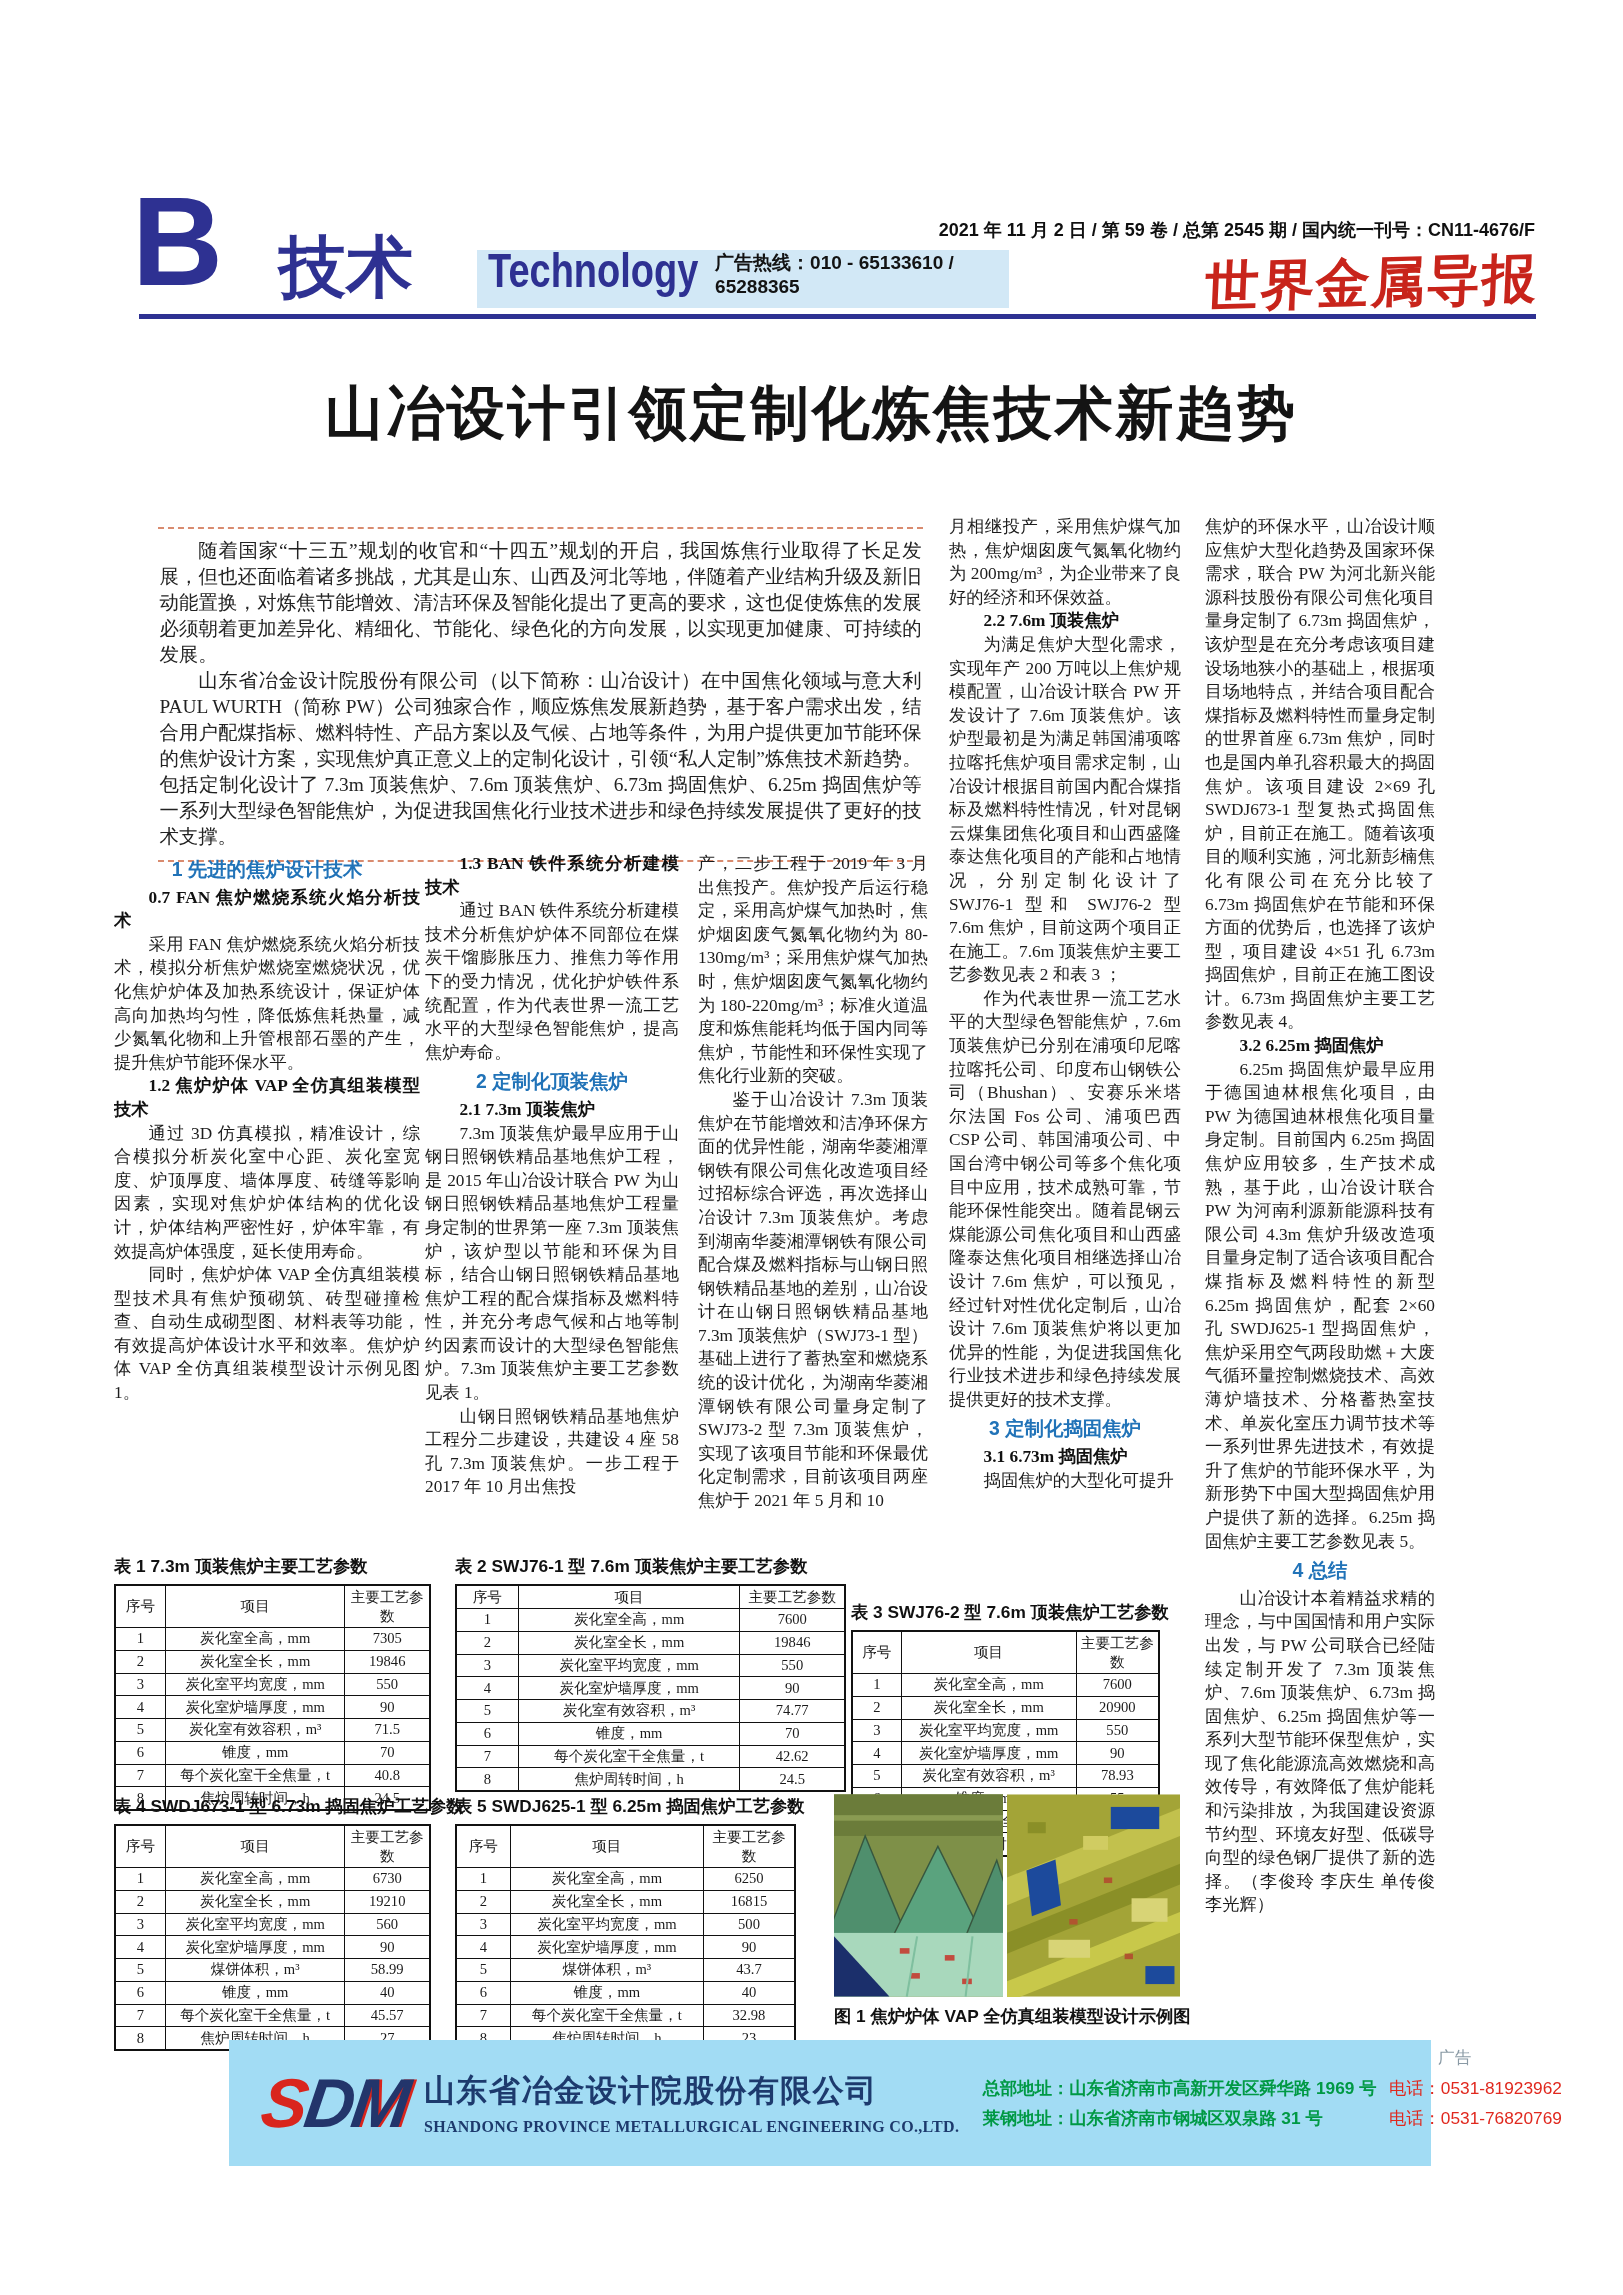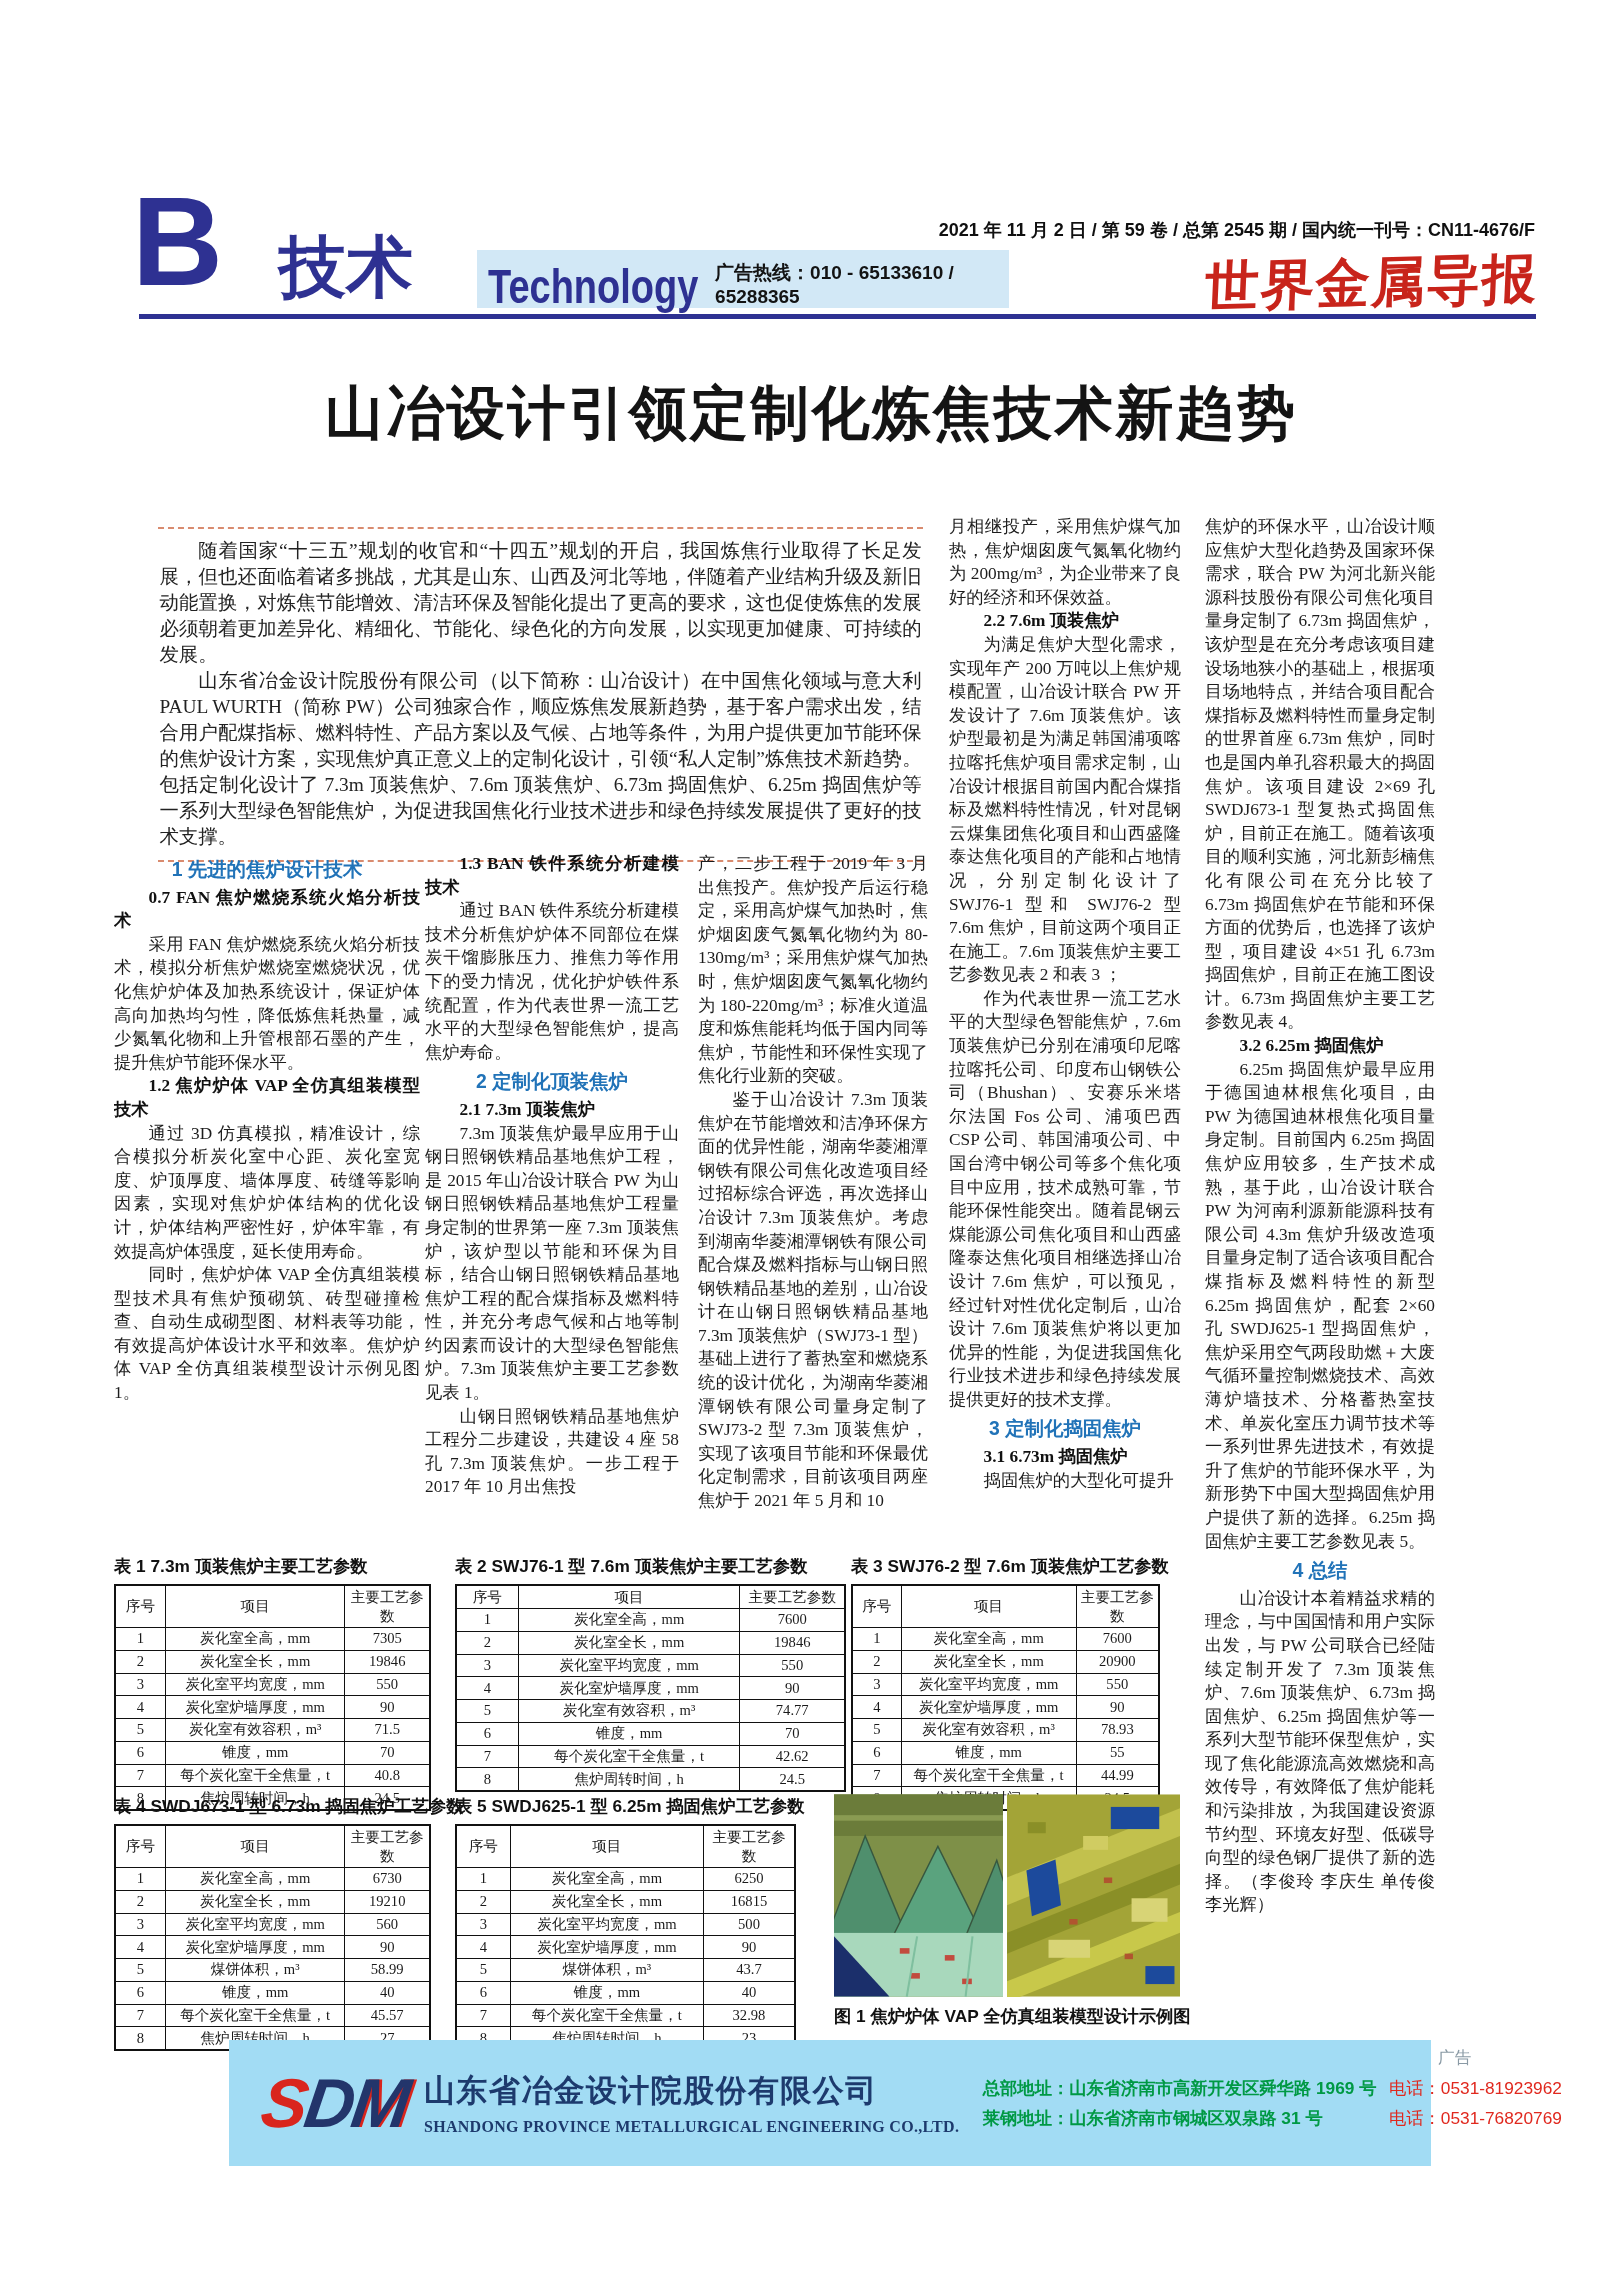--- a/index.html
+++ b/index.html
@@ -4,21 +4,21 @@
 <style>
   html,body{margin:0;padding:0;background:#e8e8e8;}
   .page{position:relative;width:1623px;height:2295px;background:#ffffff;margin:0 auto;overflow:hidden;
         font-family:"Liberation Serif","DejaVu Serif",serif;}
   .abs{position:absolute;}
   
   .b-letter{left:132px;top:179px;font-family:"Liberation Sans","DejaVu Sans",sans-serif;
             font-size:126px;font-weight:bold;color:#2e3192;line-height:1;}
   .sec-cn{left:279px;top:230px;font-family:"Liberation Sans","DejaVu Sans",sans-serif;
           font-size:67px;font-weight:bold;color:#2e3192;line-height:1.1;}
-  .tech-band{left:477px;top:250px;width:532px;height:58px;background:#d2e8f6;display:flex;align-items:flex-end;padding-left:11px;box-sizing:border-box;}
+  .tech-band{left:477px;top:250px;width:532px;height:58px;background:#d2e8f6;display:flex;align-items:flex-start;padding-left:11px;box-sizing:border-box;}
   .tech-en{font-family:"Liberation Sans","DejaVu Sans",sans-serif;font-size:38px;font-weight:bold;
            color:#2e3192;transform:scaleY(1.28);letter-spacing:0;margin-right:16.7px;}
   .hotline{font-family:"Liberation Sans","DejaVu Sans",sans-serif;font-size:19px;font-weight:bold;color:#131313;}
   .issue-line{right:88px;top:218px;font-family:"Liberation Sans","DejaVu Sans",sans-serif;
               font-size:18px;font-weight:600;color:#101010;}
   .masthead{right:86px;top:247px;font-size:54px;font-weight:bold;color:#c8241b;
             transform:rotate(-1.5deg) skewX(-4deg);letter-spacing:1.4px;}
   .head-rule{left:139px;top:314px;width:1397px;height:4.9px;background:#2e3192;}
   
   .article-title{left:0;top:375px;width:100%;text-align:center;font-size:58px;font-weight:bold;
@@ -38,21 +38,21 @@
   .blk.p,.blk.pc,.blk.h2{font-size:17.3px;line-height:23.6px;text-align:justify;color:#1c1c1c;}
   .blk.p{text-indent:2em;}
   .blk.pc{text-indent:0;}
   .blk.h2{font-weight:bold;text-indent:2em;color:#111;}
   .blk.h1{font-family:"Liberation Sans","DejaVu Sans",sans-serif;color:#2173b8;font-weight:bold;
           font-size:19.4px;line-height:28px;text-align:center;margin:2.8px 0;}
   
   .tblwrap{font-family:"Liberation Serif","DejaVu Serif",serif;}
   .t1{left:114px;top:1554px;width:317px;}
   .t2{left:455px;top:1554px;width:391px;}
-  .t3{left:851px;top:1554px;width:309px;}
+  .t3{left:851px;top:1600px;width:309px;}
   .t4{left:114px;top:1794px;width:317px;}
   .t5{left:455px;top:1794px;width:341px;}
   .tcap{font-family:"Liberation Sans","DejaVu Sans",sans-serif;font-size:17.3px;font-weight:bold;
         color:#111;margin-bottom:6.2px;white-space:nowrap;}
   .tblwrap table{width:100%;border-collapse:collapse;border:2.1px solid #111;}
   .tblwrap th,.tblwrap td{border:1.4px solid #111;font-size:14.6px;font-weight:normal;color:#1a1a1a;
         text-align:center;padding:1.4px 2.1px;height:16px;}
   .tblwrap th:nth-child(1),.tblwrap td:nth-child(1){width:16%;}
   .tblwrap th:nth-child(2),.tblwrap td:nth-child(2){width:57%;}
   .tblwrap th:nth-child(3),.tblwrap td:nth-child(3){width:27%;}

